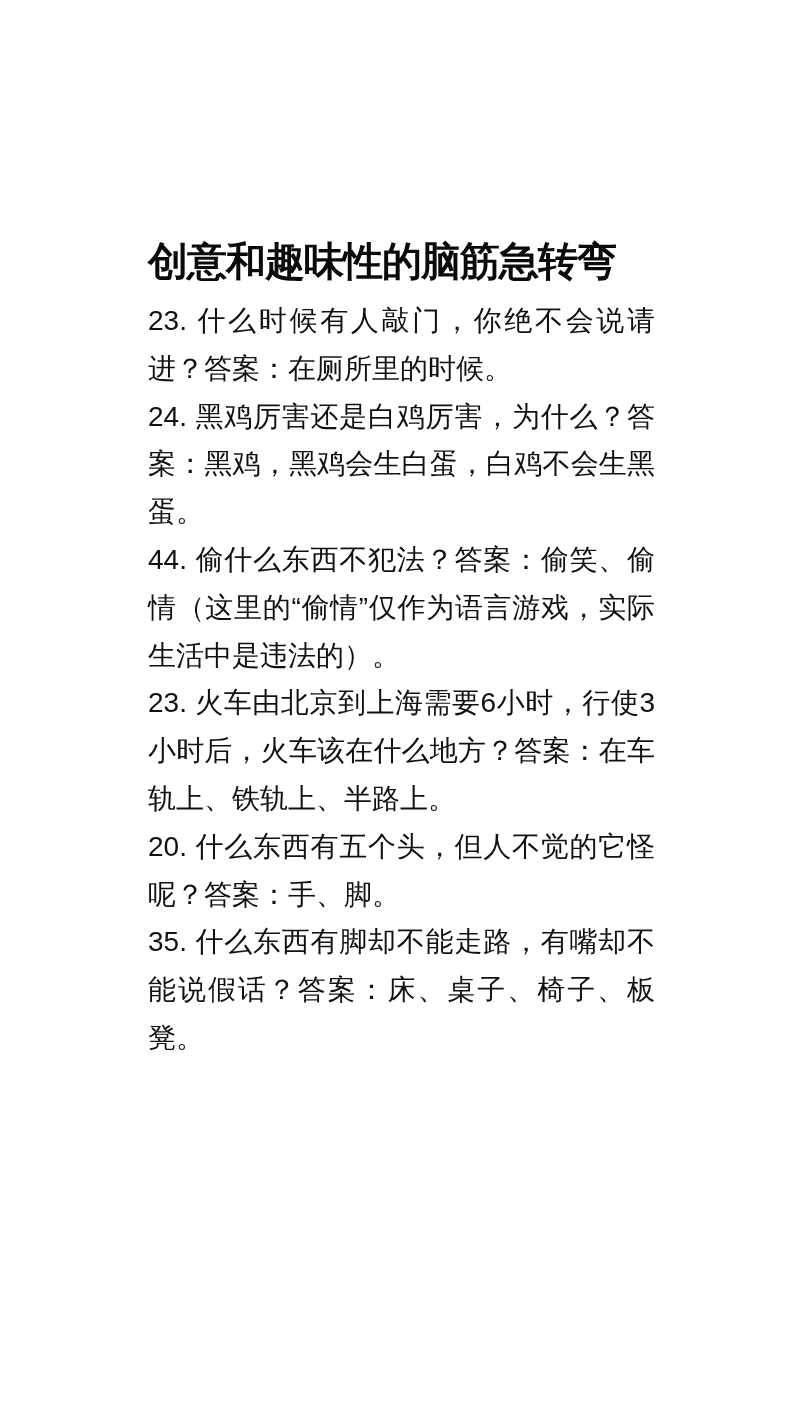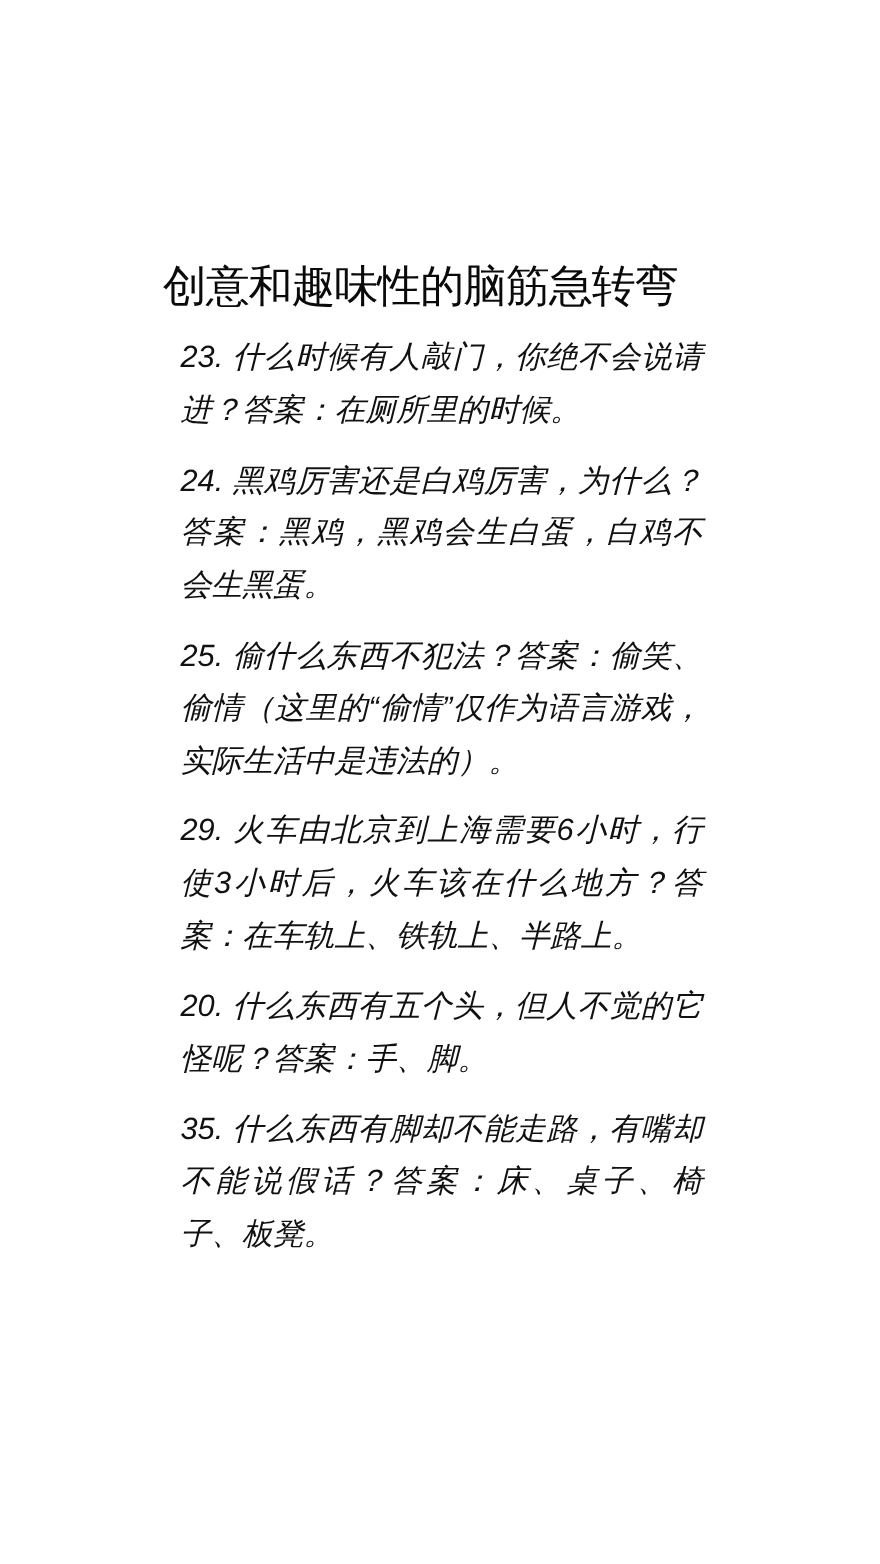--- a/index.html
+++ b/index.html
@@ -17,44 +17,43 @@
     font-family: "Liberation Sans", "DejaVu Sans", sans-serif;
     color: #111111;
   }
   .content {
     box-sizing: border-box;
     padding: 237px 145px 0 148px;
   }
   .doc-title {
     margin: 0 0 12px 0;
     font-size: 40px;
-    font-weight: 400;
+    font-weight: 700;
     line-height: 48px;
     letter-spacing: -1px;
     color: #0a0a0a;
     white-space: nowrap;
   }
   .riddle {
-    margin: 16px;
+    margin: 0;
     font-size: 28px;
     font-weight: 400;
     line-height: 47.8px;
     color: #111111;
     text-align: justify;
     text-justify: inter-ideograph;
-    font-style: italic;
   }
 </style>
 </head>
 <body>
 
 <div class="page">
   <div class="content">
     <h1 class="doc-title">创意和趣味性的脑筋急转弯</h1>
 
     <p class="riddle">23. 什么时候有人敲门，你绝不会说请进？答案：在厕所里的时候。</p>
     <p class="riddle">24. 黑鸡厉害还是白鸡厉害，为什么？答案：黑鸡，黑鸡会生白蛋，白鸡不会生黑蛋。</p>
-    <p class="riddle">25. 偷什么东西不犯法？答案：偷笑、偷情（这里的“偷情”仅作为语言游戏，实际生活中是违法的）。</p>
-    <p class="riddle">29. 火车由北京到上海需要6小时，行使3小时后，火车该在什么地方？答案：在车轨上、铁轨上、半路上。</p>
+    <p class="riddle">44. 偷什么东西不犯法？答案：偷笑、偷情（这里的“偷情”仅作为语言游戏，实际生活中是违法的）。</p>
+    <p class="riddle">23. 火车由北京到上海需要6小时，行使3小时后，火车该在什么地方？答案：在车轨上、铁轨上、半路上。</p>
     <p class="riddle">20. 什么东西有五个头，但人不觉的它怪呢？答案：手、脚。</p>
     <p class="riddle">35. 什么东西有脚却不能走路，有嘴却不能说假话？答案：床、桌子、椅子、板凳。</p>
   </div>
 </div>
 
 </body></html>

